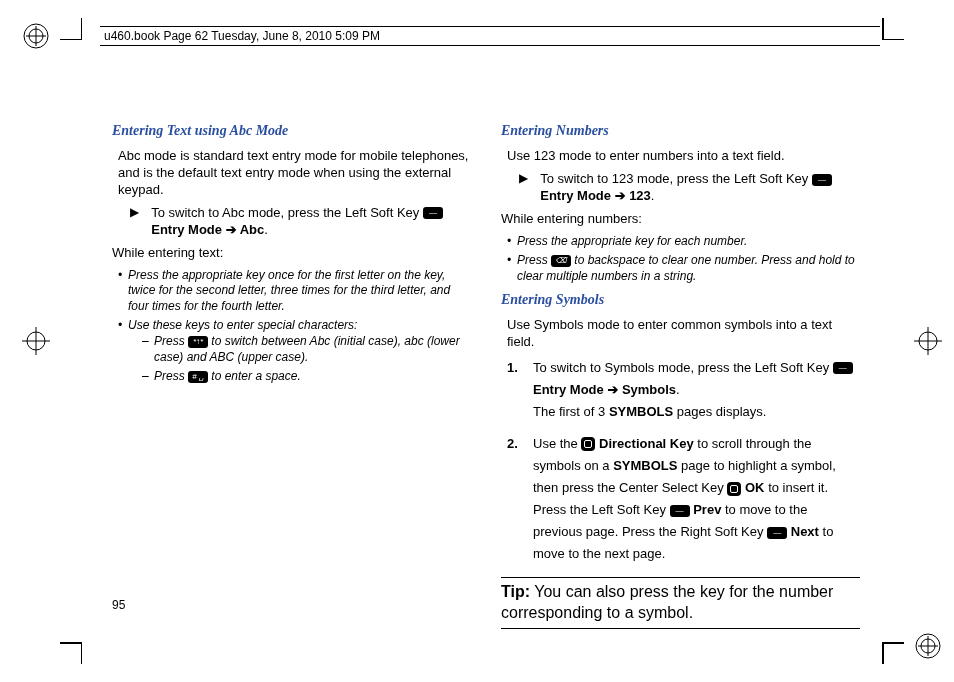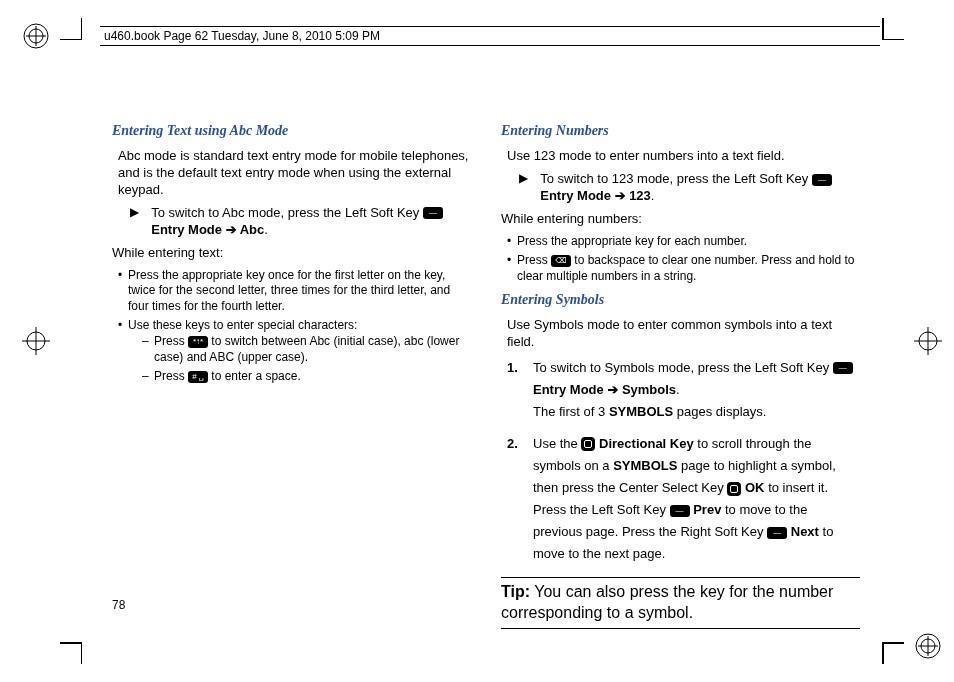--- a/index.html
+++ b/index.html
@@ -113,21 +113,21 @@
     border-radius: 2px;
   }
   ul.bul, ul.sub {
     list-style: none;
     padding: 0;
     margin: 0 0 0 6px;
     font-size: 12px;
     font-family: Arial, Helvetica, sans-serif;
     font-stretch: condensed;
   }
-  ul.bul > li { position: relative; padding-left: 10px; margin-bottom: 4px; }
+  ul.bul > li { position: relative; padding-left: 10px; margin-bottom: 4px; font-style: italic; }
   ul.bul > li::before { content: "•"; position: absolute; left: 0; top: 0; }
   ul.sub > li { position: relative; padding-left: 20px; margin-bottom: 4px; }
   ul.sub > li::before { content: "–"; position: absolute; left: 8px; top: 0; }
   ol.num { list-style: none; padding: 0; margin: 6px 0 0 6px; counter-reset: num; }
   ol.num > li { counter-increment: num; position: relative; padding-left: 26px; margin-bottom: 10px; line-height: 1.7; }
   ol.num > li::before { content: counter(num) "."; position: absolute; left: 0; font-weight: bold; }
   .page-num {
     position: absolute;
     bottom: 70px;
     left: 112px;
@@ -240,13 +240,13 @@
         <span>Use the </span><span class="key-circ"></span><b> Directional Key</b><span> to scroll through the symbols on a </span><b>SYMBOLS</b><span> page to highlight a symbol, then press the Center Select Key </span><span class="key-circ"></span><b> OK</b><span> to insert it. Press the Left Soft Key </span><span class="key-pill">—</span><b> Prev</b><span> to move to the previous page. Press the Right Soft Key </span><span class="key-pill">—</span><b> Next</b><span> to move to the next page.</span>
       </li>
     </ol>
 
     <div class="tip-box">
       <b>Tip:</b><span> You can also press the key for the number corresponding to a symbol.</span>
     </div>
   </div>
 </div>
 
-<div class="page-num">78</div>
+<div class="page-num">95</div>
 
 </body></html>

